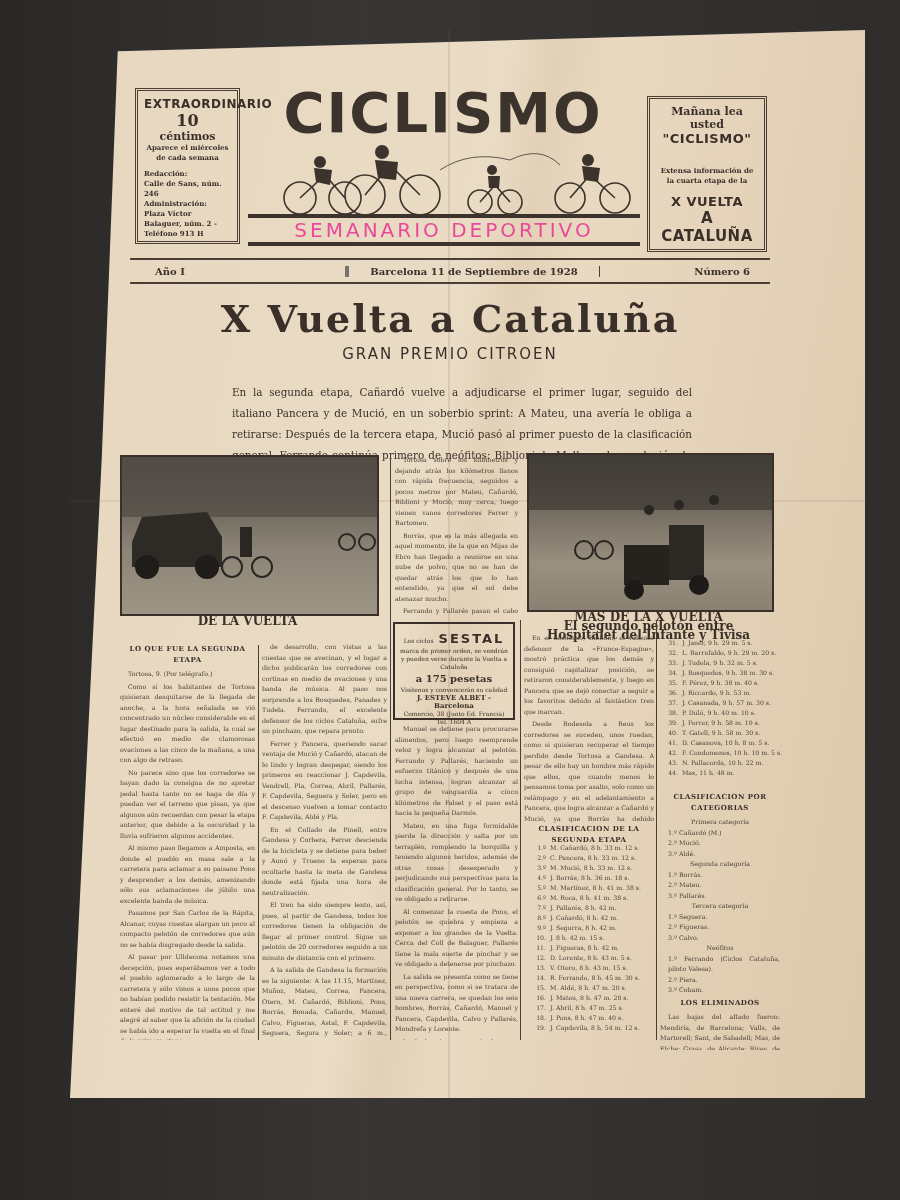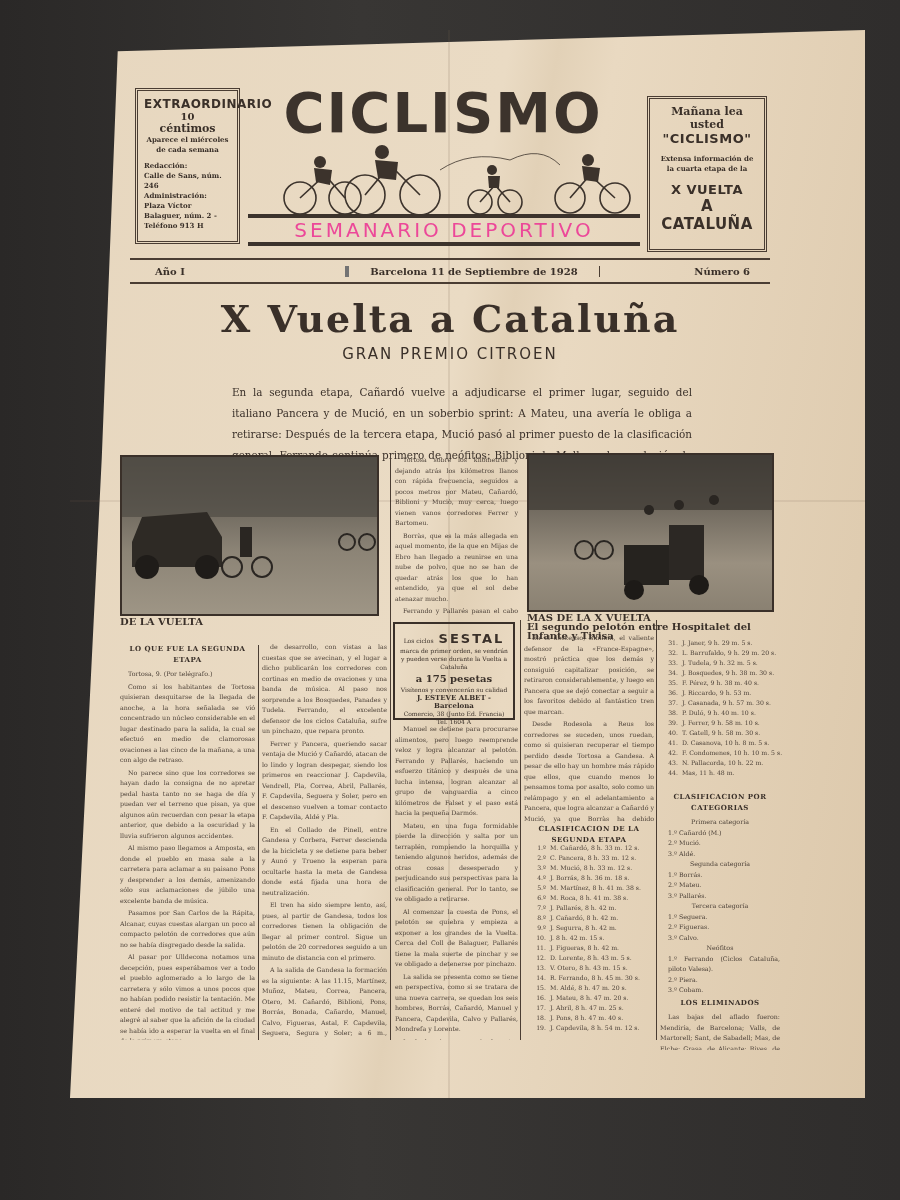--- a/index.html
+++ b/index.html
@@ -16,21 +16,21 @@
   }
   .fold-v { position:absolute; left:448px; top:30px; width:2px; height:1068px; background:rgba(120,100,80,.15); }
   .fold-h { position:absolute; left:70px; top:500px; width:795px; height:2px; background:rgba(120,100,80,.12); }
   .box {
     position:absolute; border:3px double #4a3d33; padding:6px 6px;
     text-align:center; color:#3a3029; box-sizing:border-box;
   }
   .left-box { left:135px; top:88px; width:105px; height:156px; }
   .right-box { left:647px; top:96px; width:120px; height:156px; }
   .bx-big { font-family:"DejaVu Sans", sans-serif; font-weight:bold; font-size:12px; letter-spacing:.5px; }
-  .bx-num { font-weight:bold; font-size:10px; }
+  .bx-num { font-weight:bold; font-size:16px; }
   .bx-s { font-size:7px; font-weight:bold; line-height:10px; }
   .bx-m { font-size:11px; font-weight:bold; }
   .masthead-title {
     position:absolute; left:248px; top:80px; width:390px; text-align:center;
     font-family:"DejaVu Sans", sans-serif; font-weight:bold; font-size:56px;
     letter-spacing:2px; color:#3c332c;
   }
   .cyclists { position:absolute; left:270px; top:140px; width:370px; height:80px; }
   .bar { position:absolute; height:4px; background:#3c332c; }
   .sub-title {
@@ -53,21 +53,21 @@
   }
   .lede {
     position:absolute; left:232px; top:382px; width:460px;
     font-family:"DejaVu Serif", serif; font-size:10.4px; line-height:21px; color:#3a3029; text-align:justify;
   }
   .photo { position:absolute; border:2px solid #3a3029; overflow:hidden; }
   .photo1 { left:120px; top:455px; width:255px; height:157px;
     background: linear-gradient(180deg,#5b564e 0%,#6d675d 30%,#8c8476 60%,#9e9585 100%); }
   .photo2 { left:527px; top:453px; width:243px; height:155px;
     background: linear-gradient(180deg,#4e4a43 0%,#726b60 35%,#9a9080 70%,#8a8172 100%); }
-  .caption { position:absolute; font-size:10px; font-weight:bold; color:#3a3029; line-height:9px; }
+  .caption { position:absolute; text-align:center; font-size:12px; font-weight:bold; color:#3a3029; line-height:9px; }
   .col { position:absolute; font-size:6.3px; line-height:10.5px; color:#4a3f36; text-align:justify; overflow:hidden; }
   .col p { margin:0 0 2px 0; text-indent:8px; }
   .col h4 { margin:2px 0 4px 0; font-size:7px; text-align:center; font-weight:bold; color:#3a3029; letter-spacing:.5px; }
   .rule-v { position:absolute; width:1px; background:#4a3d33; }
   .ad {
     position:absolute; left:393px; top:622px; width:122px; height:98px;
     border:2px solid #3a3029; text-align:center; color:#3a3029; padding:4px; box-sizing:border-box;
   }
   .ad .brand { font-family:"DejaVu Sans", sans-serif; font-weight:bold; font-size:13px; letter-spacing:2px; }
   .ad .price { font-weight:bold; font-size:10px; margin:2px 0; }
@@ -119,21 +119,21 @@
       <path d="M312 26 L330 28 L328 42 L314 40Z"></path>
   </g>
 </svg>
 <div class="bar" style="left:248px;top:214px;width:392px;"></div>
 <div class="sub-title">SEMANARIO DEPORTIVO</div>
 <div class="bar" style="left:248px;top:242px;width:392px;"></div>
 
 <div class="box right-box">
   <div class="bx-m">Mañana lea usted</div>
   <div class="bx-big" style="font-size:13px">"CICLISMO"</div>
-  <div class="bx-s" style="margin-top:8px">Extensa información de la cuarta etapa de la</div>
+  <div class="bx-s" style="margin-top:20px">Extensa información de la cuarta etapa de la</div>
   <div class="bx-big" style="margin-top:8px;font-size:13px">X VUELTA</div>
   <div class="bx-big" style="font-size:15px">A CATALUÑA</div>
 </div>
 
 <div class="dateline">
   <span style="width:190px;padding-left:25px;border-right:4px solid #737373">Año I</span>
   <span style="width:250px;text-align:center;border-right:1px solid #4a3d33">Barcelona 11 de Septiembre de 1928</span>
   <span style="flex:1;text-align:right;padding-right:20px">Número 6</span>
 </div>
 

